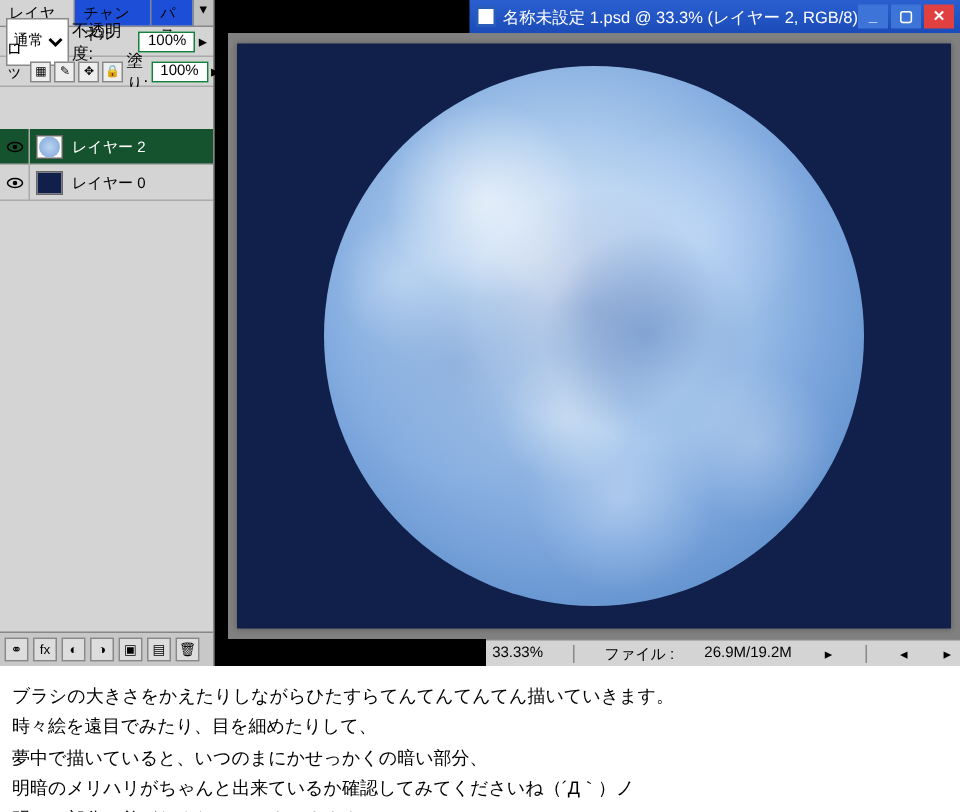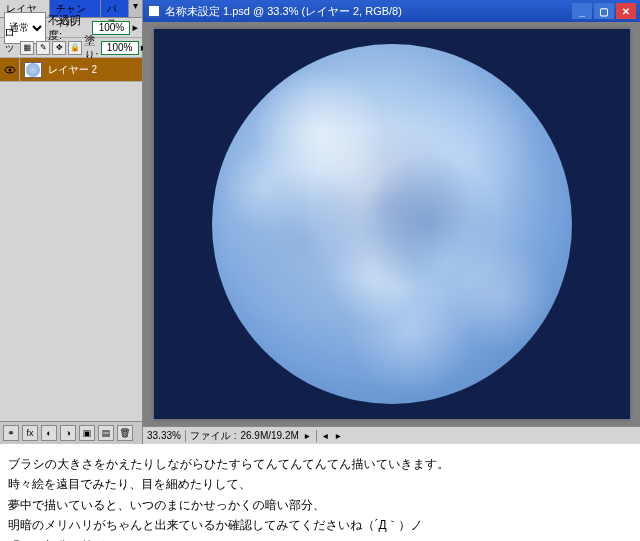--- a/index.html
+++ b/index.html
@@ -11,44 +11,44 @@
 .panel-tab.active { background: #d4d4d4; }
 .panel-close { margin-left: auto; padding: 0 4px; cursor: pointer; font-size: 10px; }
 .panel-row { display: flex; align-items: center; padding: 2px 4px; border-bottom: 1px solid #aaa; height: 20px; gap: 2px; }
 .panel-row select { font-size: 10px; height: 32px; flex: 1; background: #fff; border: 1px solid #888; }
 .opacity-input { width: 38px; font-size: 10px; height: 14px; border: 1px solid #15803d; text-align: center; }
 .panel-label { font-size: 11px; }
 .lock-icons { display: flex; gap: 2px; }
 .lock-icon { width: 14px; height: 14px; border: 1px solid #888; background: #eee; display: flex; align-items: center; justify-content: center; font-size: 8px; }
 .layer-list { flex: 1; background: #d4d4d4; overflow: auto; }
 .layer-item { display: flex; align-items: center; height: 24px; border-bottom: 1px solid #aaa; background: #d4d4d4; }
-.layer-item.selected { background: #a16207; color: #fff; }
+.layer-item.selected { background: #14532d; color: #fff; margin-top: 28px; }
 .layer-vis { width: 20px; height: 24px; display: flex; align-items: center; justify-content: center; border-right: 1px solid #aaa; }
 .eye-icon { width: 12px; height: 10px; }
 .layer-thumb { width: 18px; height: 16px; margin: 0 4px; border: 1px solid #666; background: #fff; display: flex; align-items: center; justify-content: center; overflow: hidden; }
 .thumb-moon { width: 14px; height: 14px; border-radius: 50%; background: radial-gradient(circle, #bcd4f0, #7aa3d8); }
 .thumb-dark { width: 100%; height: 100%; background: #10204a; }
 .layer-name { font-size: 10px; padding-left: 2px; }
 .panel-bottom { display: flex; padding: 3px; gap: 3px; border-top: 1px solid #888; background: #c8c8c8; }
 .panel-btn { width: 16px; height: 16px; border: 1px solid #888; background: #ddd; display: flex; align-items: center; justify-content: center; font-size: 9px; cursor: pointer; }
-.canvas-area { flex: 1; display: flex; flex-direction: column; background: #000000; }
+.canvas-area { flex: 1; display: flex; flex-direction: column; background: #000000; align-items: flex-end; }
 .titlebar { height: 22px; background: linear-gradient(#2b5fd0, #1a4bb8); color: #fff; display: flex; align-items: center; padding: 0 4px; font-size: 11px; }
 .titlebar-icon { width: 14px; height: 14px; margin-right: 4px; }
 .titlebar-text { flex: 1; }
 .win-btns { display: flex; gap: 2px; }
 .win-btn { width: 20px; height: 16px; display: flex; align-items: center; justify-content: center; font-size: 10px; cursor: pointer; font-weight: bold; }
 .win-min { background: #3c74d8; color: #fff; }
 .win-max { background: #3c74d8; color: #fff; }
 .win-close { background: #e04040; color: #fff; }
 .canvas-wrap { flex: 1; background: #808080; display: flex; align-items: center; justify-content: center; position: relative; padding: 6px; }
 .canvas { width: 476px; height: 390px; background: #10204a; position: relative; box-shadow: 0 0 4px rgba(0,0,0,0.3); }
 .moon { position: absolute; left: 50%; top: 50%; transform: translate(-50%, -50%); width: 360px; height: 360px; border-radius: 50%; background: radial-gradient(circle at 45% 40%, #e8f0fb 0%, #cde0f5 15%, #a8c8ec 35%, #7ba5dc 60%, #6090cc 80%, #4878b8 100%); overflow: hidden; }
 .moon::before { content: ""; position: absolute; inset: 0; background: radial-gradient(circle at 30% 25%, rgba(255,255,255,0.6) 0%, transparent 18%), radial-gradient(circle at 60% 50%, rgba(90,130,190,0.5) 0%, transparent 25%), radial-gradient(circle at 45% 65%, rgba(255,255,255,0.4) 0%, transparent 15%), radial-gradient(circle at 70% 30%, rgba(200,220,250,0.5) 0%, transparent 20%), radial-gradient(circle at 25% 55%, rgba(100,140,200,0.4) 0%, transparent 22%), radial-gradient(circle at 55% 80%, rgba(220,235,252,0.4) 0%, transparent 18%), radial-gradient(circle at 80% 70%, rgba(255,255,255,0.25) 0%, transparent 14%), radial-gradient(circle at 15% 40%, rgba(230,240,252,0.35) 0%, transparent 12%); }
 .moon::after { content: ""; position: absolute; inset: 0; background: radial-gradient(circle at 50% 45%, rgba(70,110,180,0.35) 0%, transparent 30%), radial-gradient(circle at 40% 35%, rgba(255,255,255,0.3) 0%, transparent 10%), radial-gradient(circle at 65% 60%, rgba(180,210,245,0.4) 0%, transparent 16%), radial-gradient(circle at 35% 75%, rgba(120,160,215,0.3) 0%, transparent 20%); }
-.statusbar { height: 18px; background: #d4d4d4; border-top: 1px solid #888; display: flex; align-items: center; font-size: 10px; padding: 0 4px; gap: 4px; }
+.statusbar { height: 18px; background: #d4d4d4; border-top: 1px solid #888; display: flex; align-items: center; font-size: 10px; padding: 0 4px; gap: 20px; }
 .statusbar-sep { border-left: 1px solid #888; height: 12px; }
 .status-nav { cursor: pointer; padding: 0 2px; }
 .tutorial-text { padding: 10px 8px; font-size: 12px; line-height: 1.7; background: #fff; }
 .tutorial-text p { margin: 0; }
 </style>
 </head>
 <body>
 
 <div class="app">
   <div class="layers-panel">
@@ -81,20 +81,32 @@
         <div class="layer-vis">
             <svg class="eye-icon" viewBox="0 0 12 10">
               <ellipse cx="6" cy="5" rx="5" ry="3" fill="none" stroke="#000" stroke-width="1"></ellipse>
               <circle cx="6" cy="5" r="1.5" fill="#000"></circle>
             </svg>
           </div>
         <div class="layer-thumb">
             <div class="thumb-moon"></div>
           </div>
         <span class="layer-name">レイヤー 2</span>
+      </div>
+      <div class="layer-item">
+        <div class="layer-vis">
+            <svg class="eye-icon" viewBox="0 0 12 10">
+              <ellipse cx="6" cy="5" rx="5" ry="3" fill="none" stroke="#000" stroke-width="1"></ellipse>
+              <circle cx="6" cy="5" r="1.5" fill="#000"></circle>
+            </svg>
+          </div>
+        <div class="layer-thumb">
+            <div class="thumb-dark"></div>
+          </div>
+        <span class="layer-name">レイヤー 0</span>
       </div>
     </div>
     <div class="panel-bottom">
       <div class="panel-btn">⚭</div>
       <div class="panel-btn">fx</div>
       <div class="panel-btn">◐</div>
       <div class="panel-btn">◑</div>
       <div class="panel-btn">▣</div>
       <div class="panel-btn">▤</div>
       <div class="panel-btn">🗑</div>

